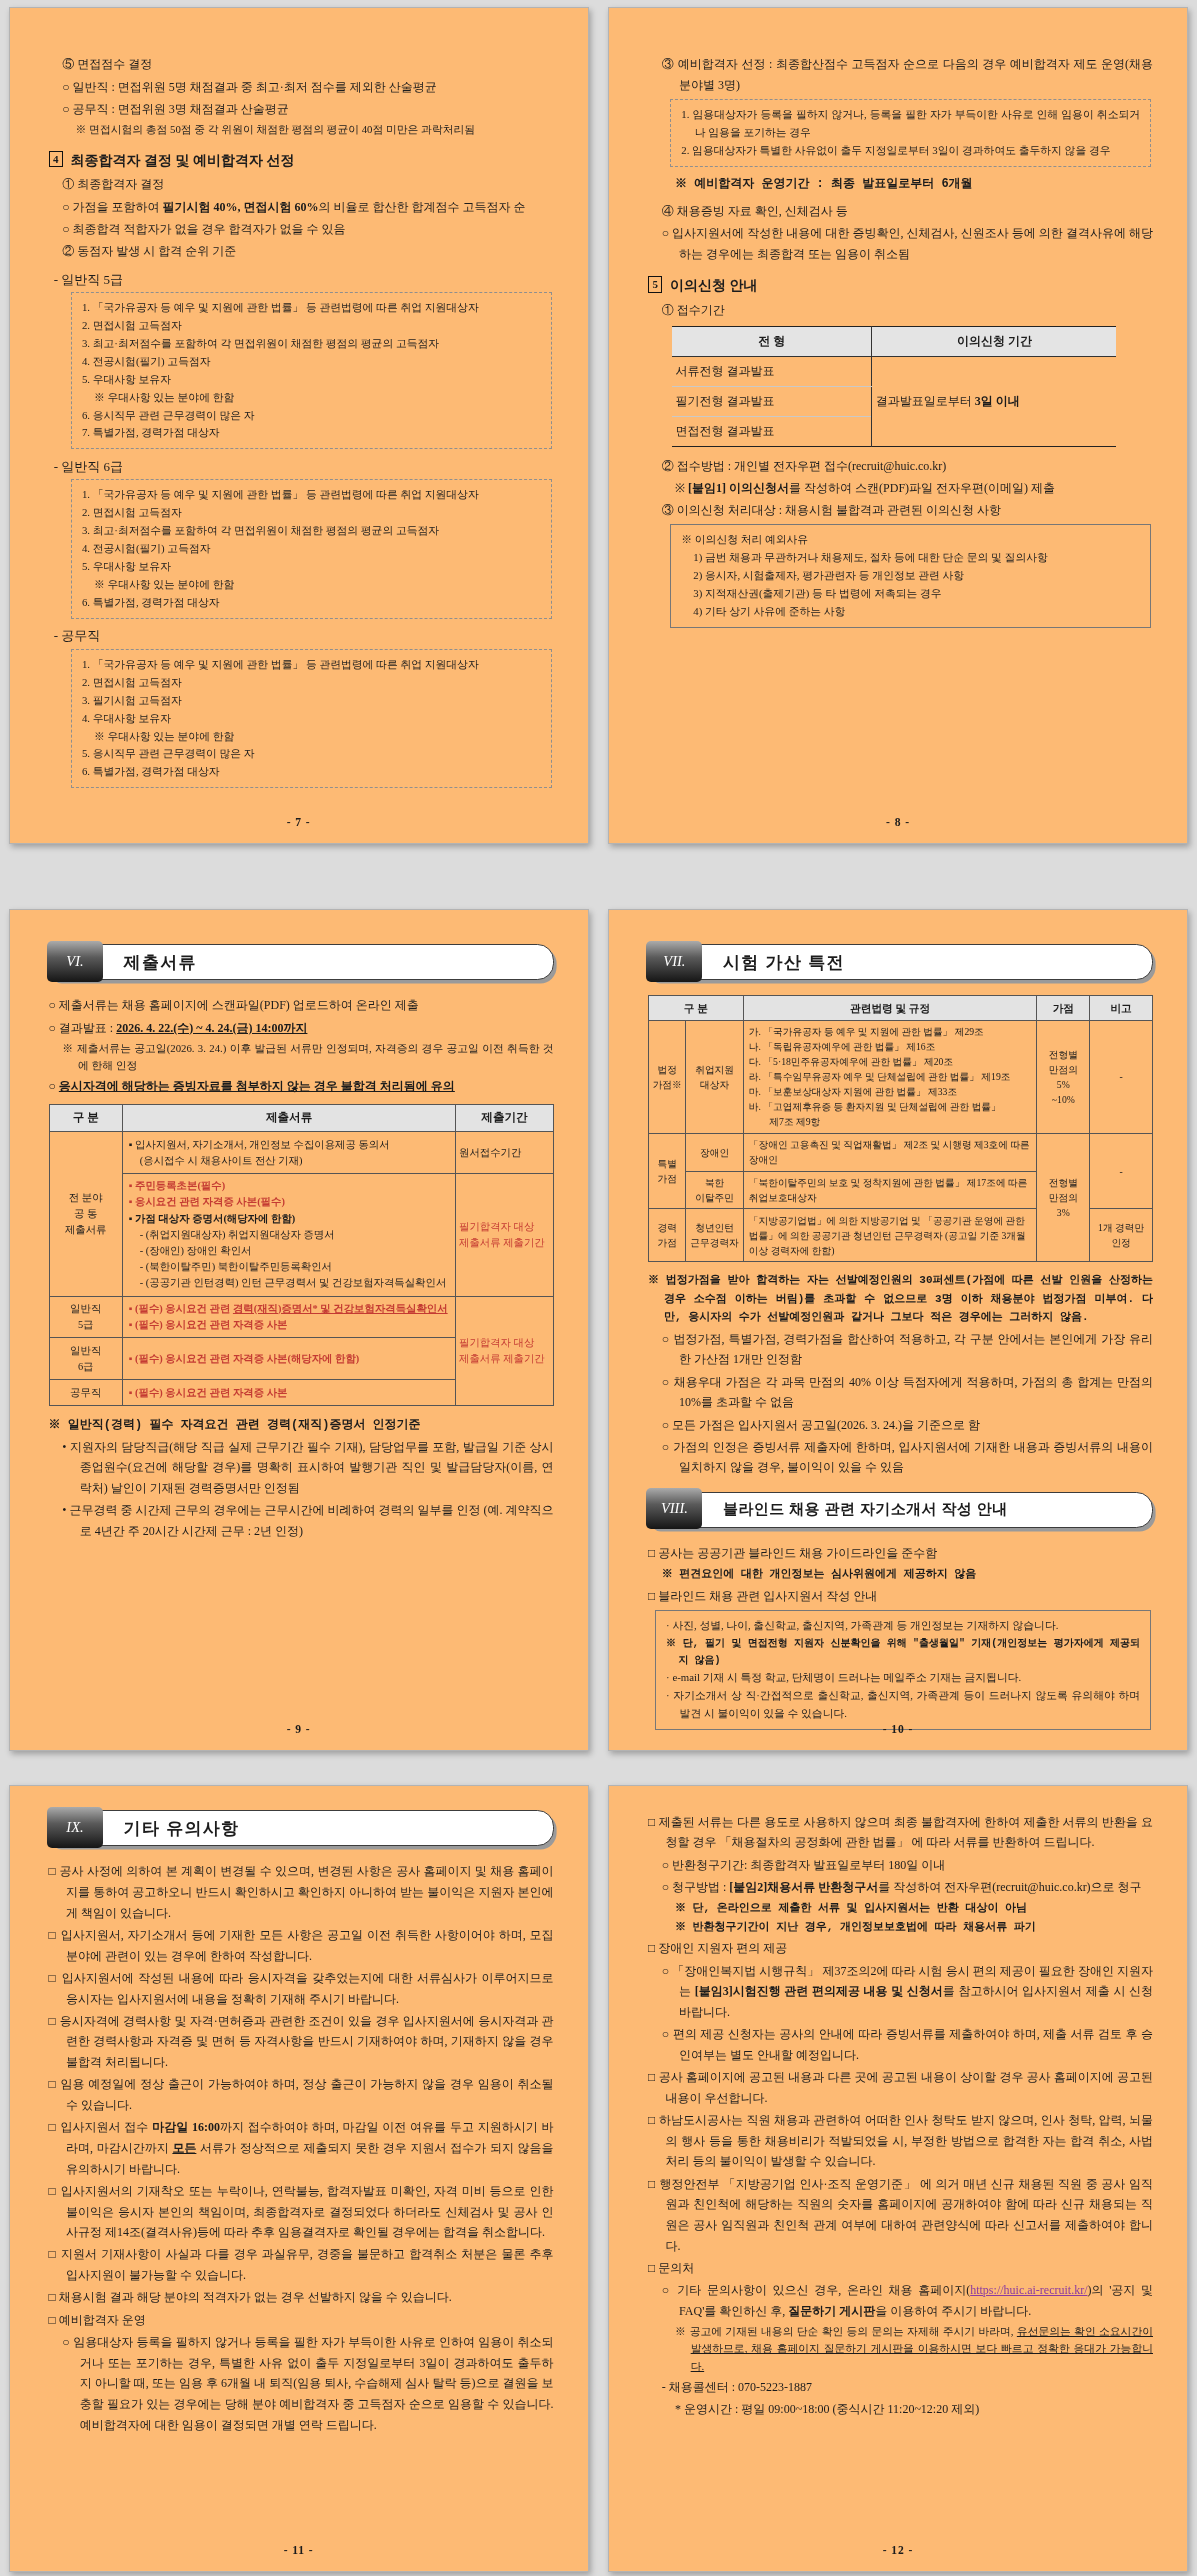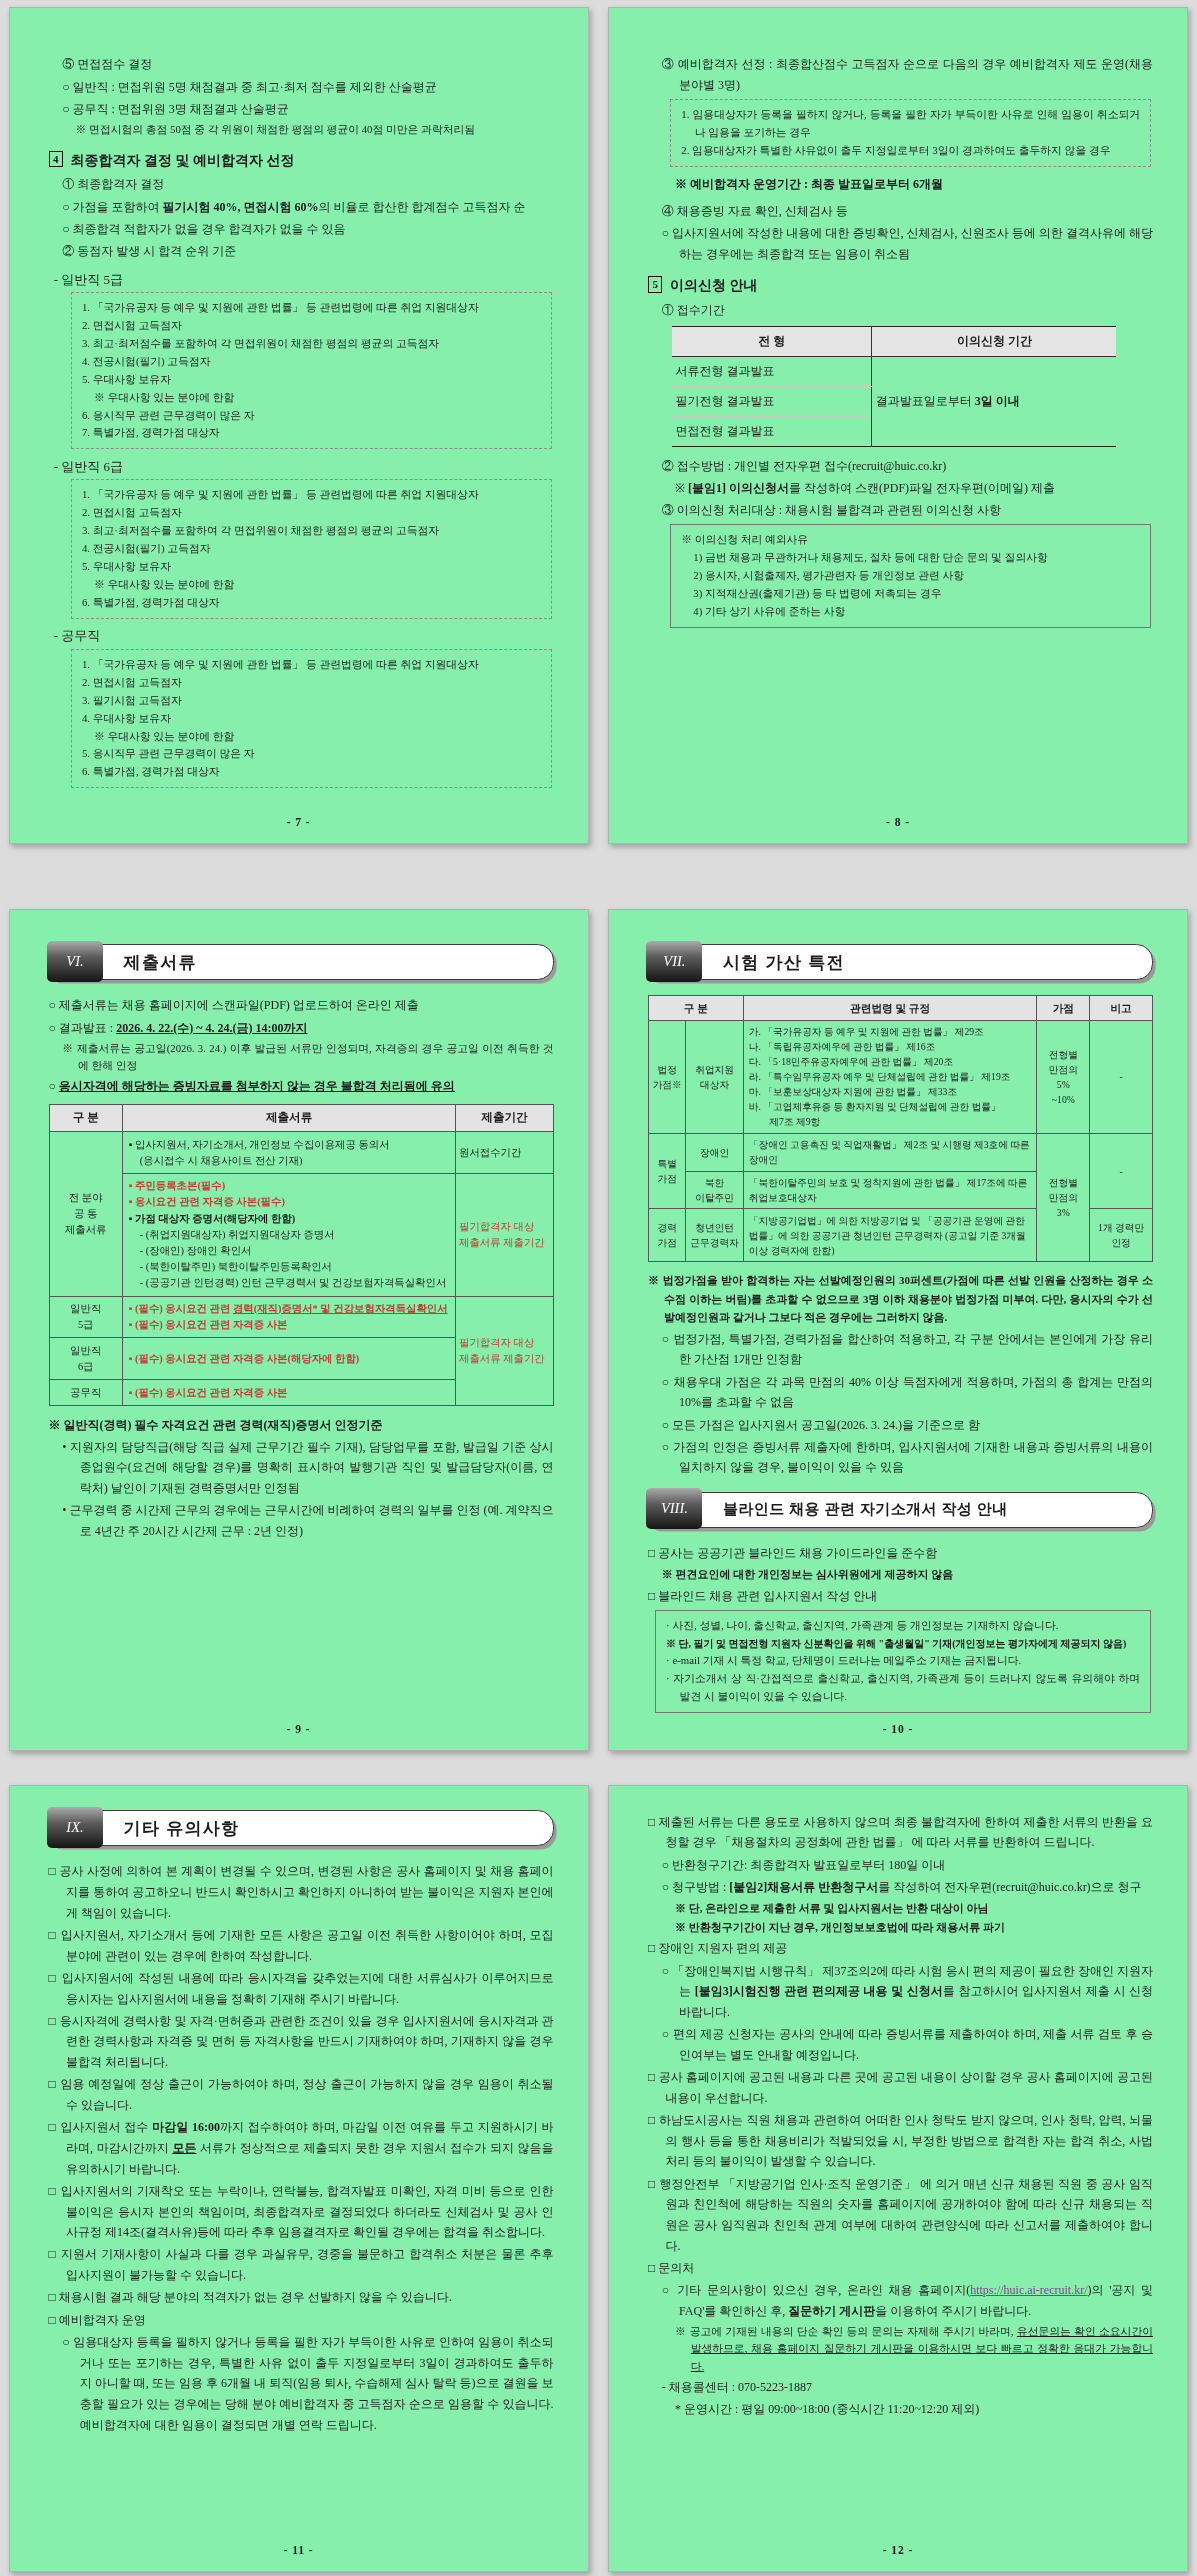--- a/index.html
+++ b/index.html
@@ -1,31 +1,31 @@
 <!DOCTYPE html>
 <html style="font-size:13.7px"><head>
 <meta charset="utf-8">
 <style>
   html,body{margin:0;padding:0;background:#cfcfcf}
   .canvas{position:relative;width:1197px;height:2576px;background:#dcdcdc;overflow:hidden;
           font-family:"Liberation Serif","DejaVu Serif",serif;color:#1c1c1c}
-  .page{position:absolute;width:580px;background:#86efac;border:0.9px solid #b3b3b3;
+  .page{position:absolute;width:580px;background:#fdba74;border:0.9px solid #b3b3b3;
         box-shadow:1.7px 2.6px 6px rgba(0,0,0,.28);box-sizing:border-box}
   .c1{left:8.6px}.c2{left:608px}
   .r1{top:6.8px;height:837px;padding:45px 34px 0 39px}
   .r2{top:909px;height:842px;padding:34px 34px 0 39px}
   .r3{top:1785px;height:787px;padding:24px 34px 0 39px}
   .pgfoot{position:absolute;left:0;right:0;bottom:13.7px;text-align:center;font-size:11.6px;font-weight:bold;letter-spacing:0.9px}
 
   .t{font-size:12px;line-height:1.72;text-align:justify;margin:1.7px 0}
   .i1{margin-left:13.7px}
   .i2{margin-left:27px}
   .hang{padding-left:1.45em;text-indent:-1.45em}
   .sm{font-size:10.8px;line-height:1.6}
-  .gb{font-family:Liberation Serif, serif;font-weight:bold;font-size:11px;line-height:1.7;text-align:justify}
+  .gb{font-family:Liberation Mono, monospace;font-weight:bold;font-size:11px;line-height:1.7;text-align:justify}
   .bold{font-weight:bold}
   .red{color:#c43b33}
   .redb{color:#c43b33;font-weight:bold}
   .ul{text-decoration:underline}
   .lnk{color:#8b3aa0;text-decoration:underline;cursor:pointer}
 
   .h4{font-size:14px;font-weight:bold;margin:12px 0 5.1px}
   .numbox{display:inline-block;border:1.4px solid #111;padding:0 3.4px;margin-right:7.7px;font-size:11px;line-height:1.3;vertical-align:1.7px}
   .sub{font-size:13px;margin:8.6px 0 2.6px 5.1px}
   .box{border:1.2px dashed #8f8f8f;margin:3.4px 1.7px 6.8px 22px;padding:6px 10.3px;font-size:10.8px;line-height:1.66;text-align:justify}

